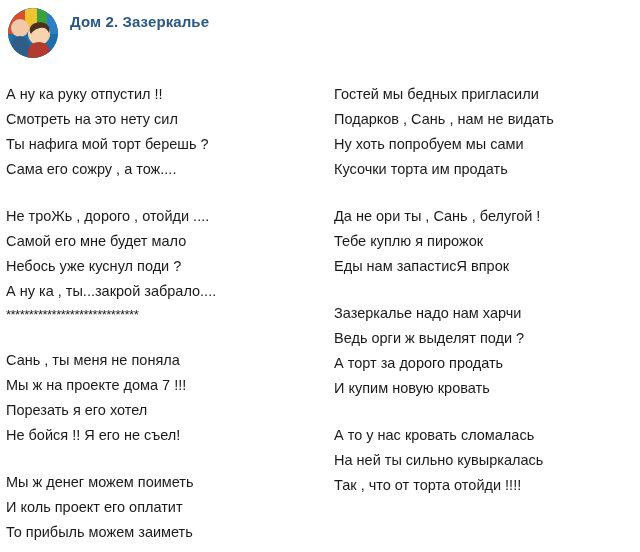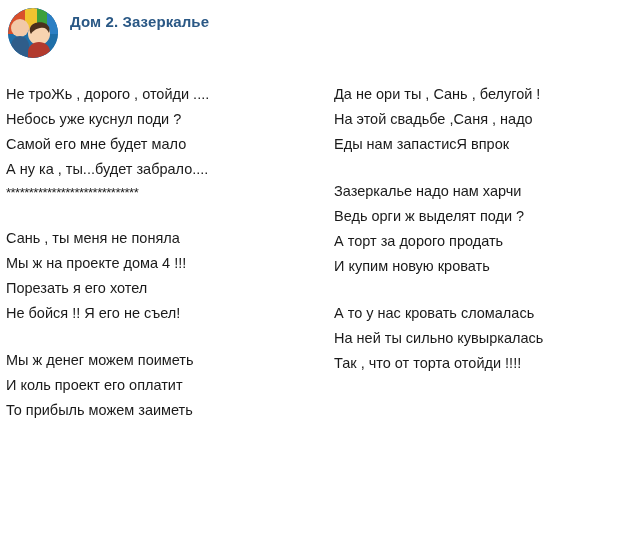--- a/index.html
+++ b/index.html
@@ -105,50 +105,62 @@
         </g>
       </svg>
     </div>
     <div class="title">Дом 2. Зазеркалье</div>
   </div>
 
   <div class="columns">
 
     <div class="col col-left">
 
+      <div class="stanza">
+        <div class="line">А ну ка руку отпустил !!</div>
+        <div class="line">Смотреть на это нету сил</div>
+        <div class="line">Ты нафига мой торт берешь ?</div>
+        <div class="line">Сама его сожру , а тож....</div>
+      </div>
 
       <div class="stanza">
         <div class="line">Не троЖь , дорого , отойди ....</div>
+        <div class="line">Самой его мне будет мало</div>
         <div class="line">Небось уже куснул поди ?</div>
-        <div class="line">Самой его мне будет мало</div>
-        <div class="line">А ну ка , ты...будет забрало....</div>
+        <div class="line">А ну ка , ты...закрой забрало....</div>
         <div class="line sep">*****************************</div>
       </div>
 
       <div class="stanza">
         <div class="line">Сань , ты меня не поняла</div>
-        <div class="line">Мы ж на проекте дома 4 !!!</div>
+        <div class="line">Мы ж на проекте дома 7 !!!</div>
         <div class="line">Порезать я его хотел</div>
         <div class="line">Не бойся !! Я его не съел!</div>
       </div>
 
       <div class="stanza">
         <div class="line">Мы ж денег можем поиметь</div>
         <div class="line">И коль проект его оплатит</div>
         <div class="line">То прибыль можем заиметь</div>
       </div>
 
     </div>
 
     <div class="col col-right">
 
+      <div class="stanza">
+        <div class="line">Гостей мы бедных пригласили</div>
+        <div class="line">Подарков , Сань , нам не видать</div>
+        <div class="line">Ну хоть попробуем мы сами</div>
+        <div class="line">Кусочки торта им продать</div>
+      </div>
 
       <div class="stanza">
         <div class="line">Да не ори ты , Сань , белугой !</div>
-        <div class="line">На этой свадьбе ,Саня , надо</div>
+        <div class="line">Тебе куплю я пирожок</div>
         <div class="line">Еды нам запастисЯ впрок</div>
       </div>
 
       <div class="stanza">
         <div class="line">Зазеркалье надо нам харчи</div>
         <div class="line">Ведь орги ж выделят поди ?</div>
         <div class="line">А торт за дорого продать</div>
         <div class="line">И купим новую кровать</div>
       </div>
 

